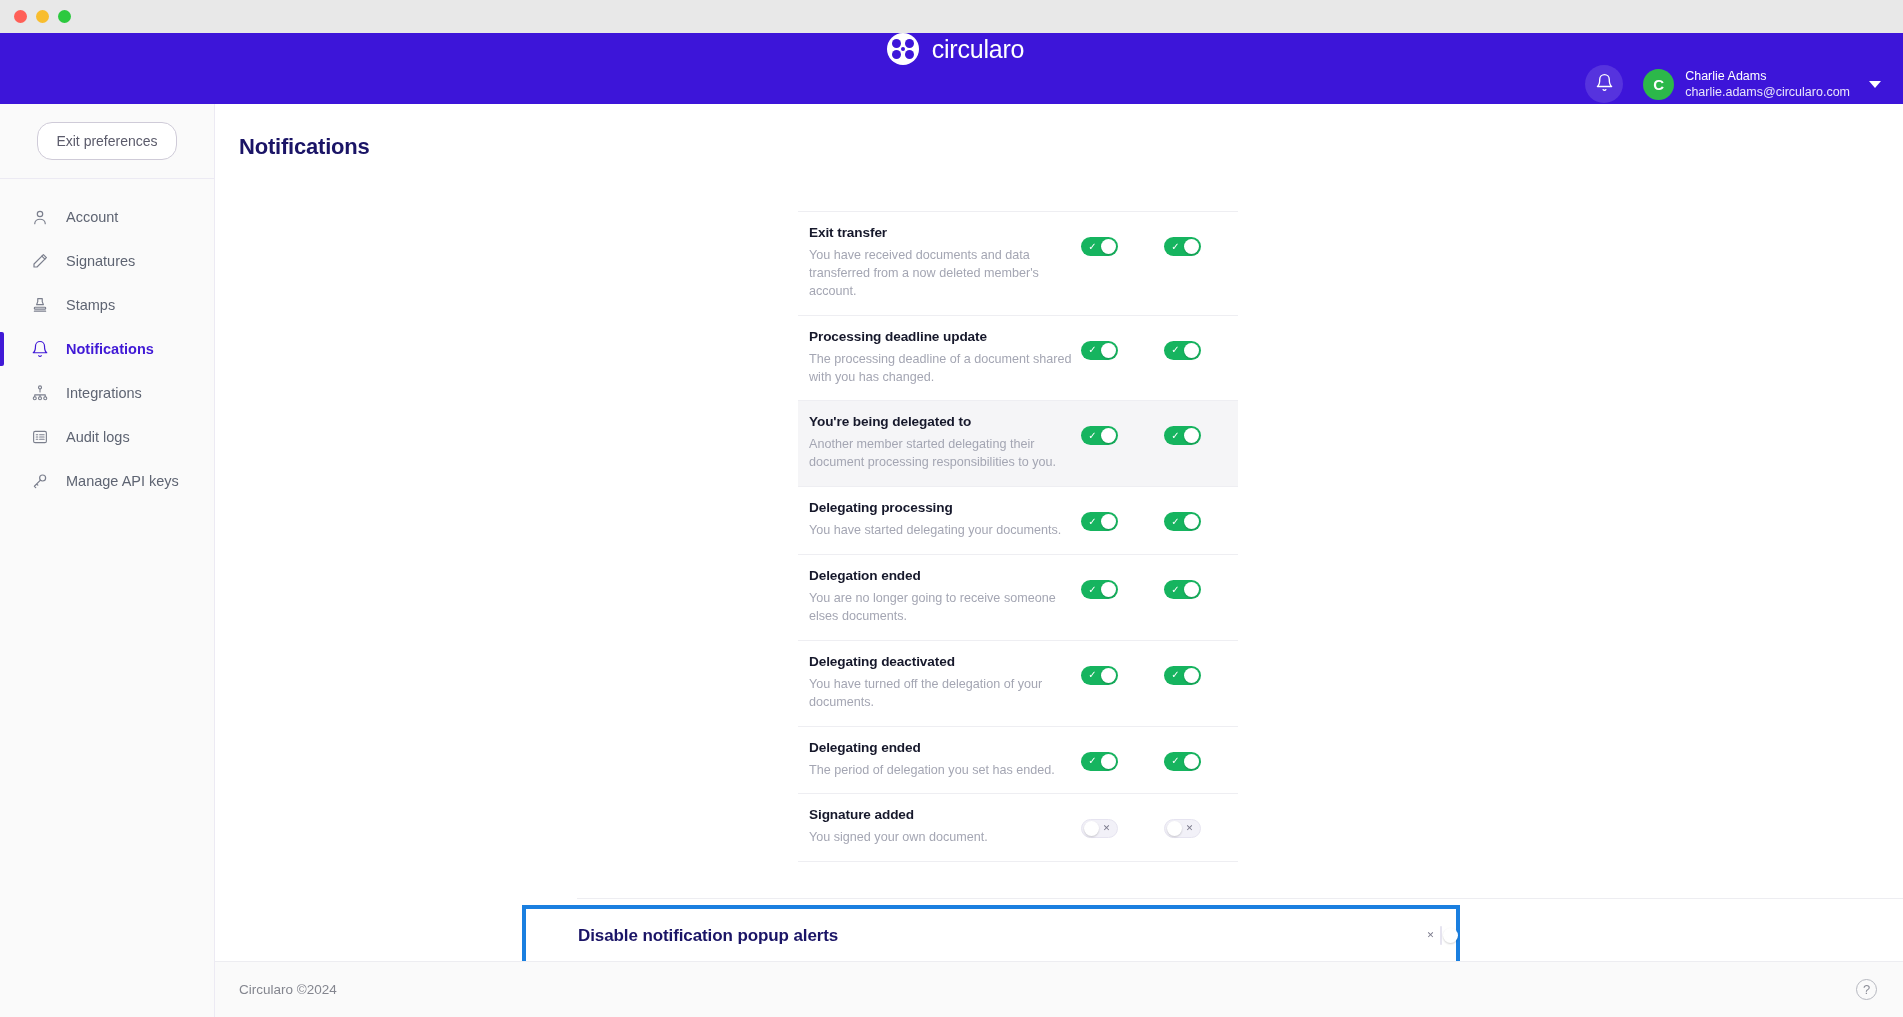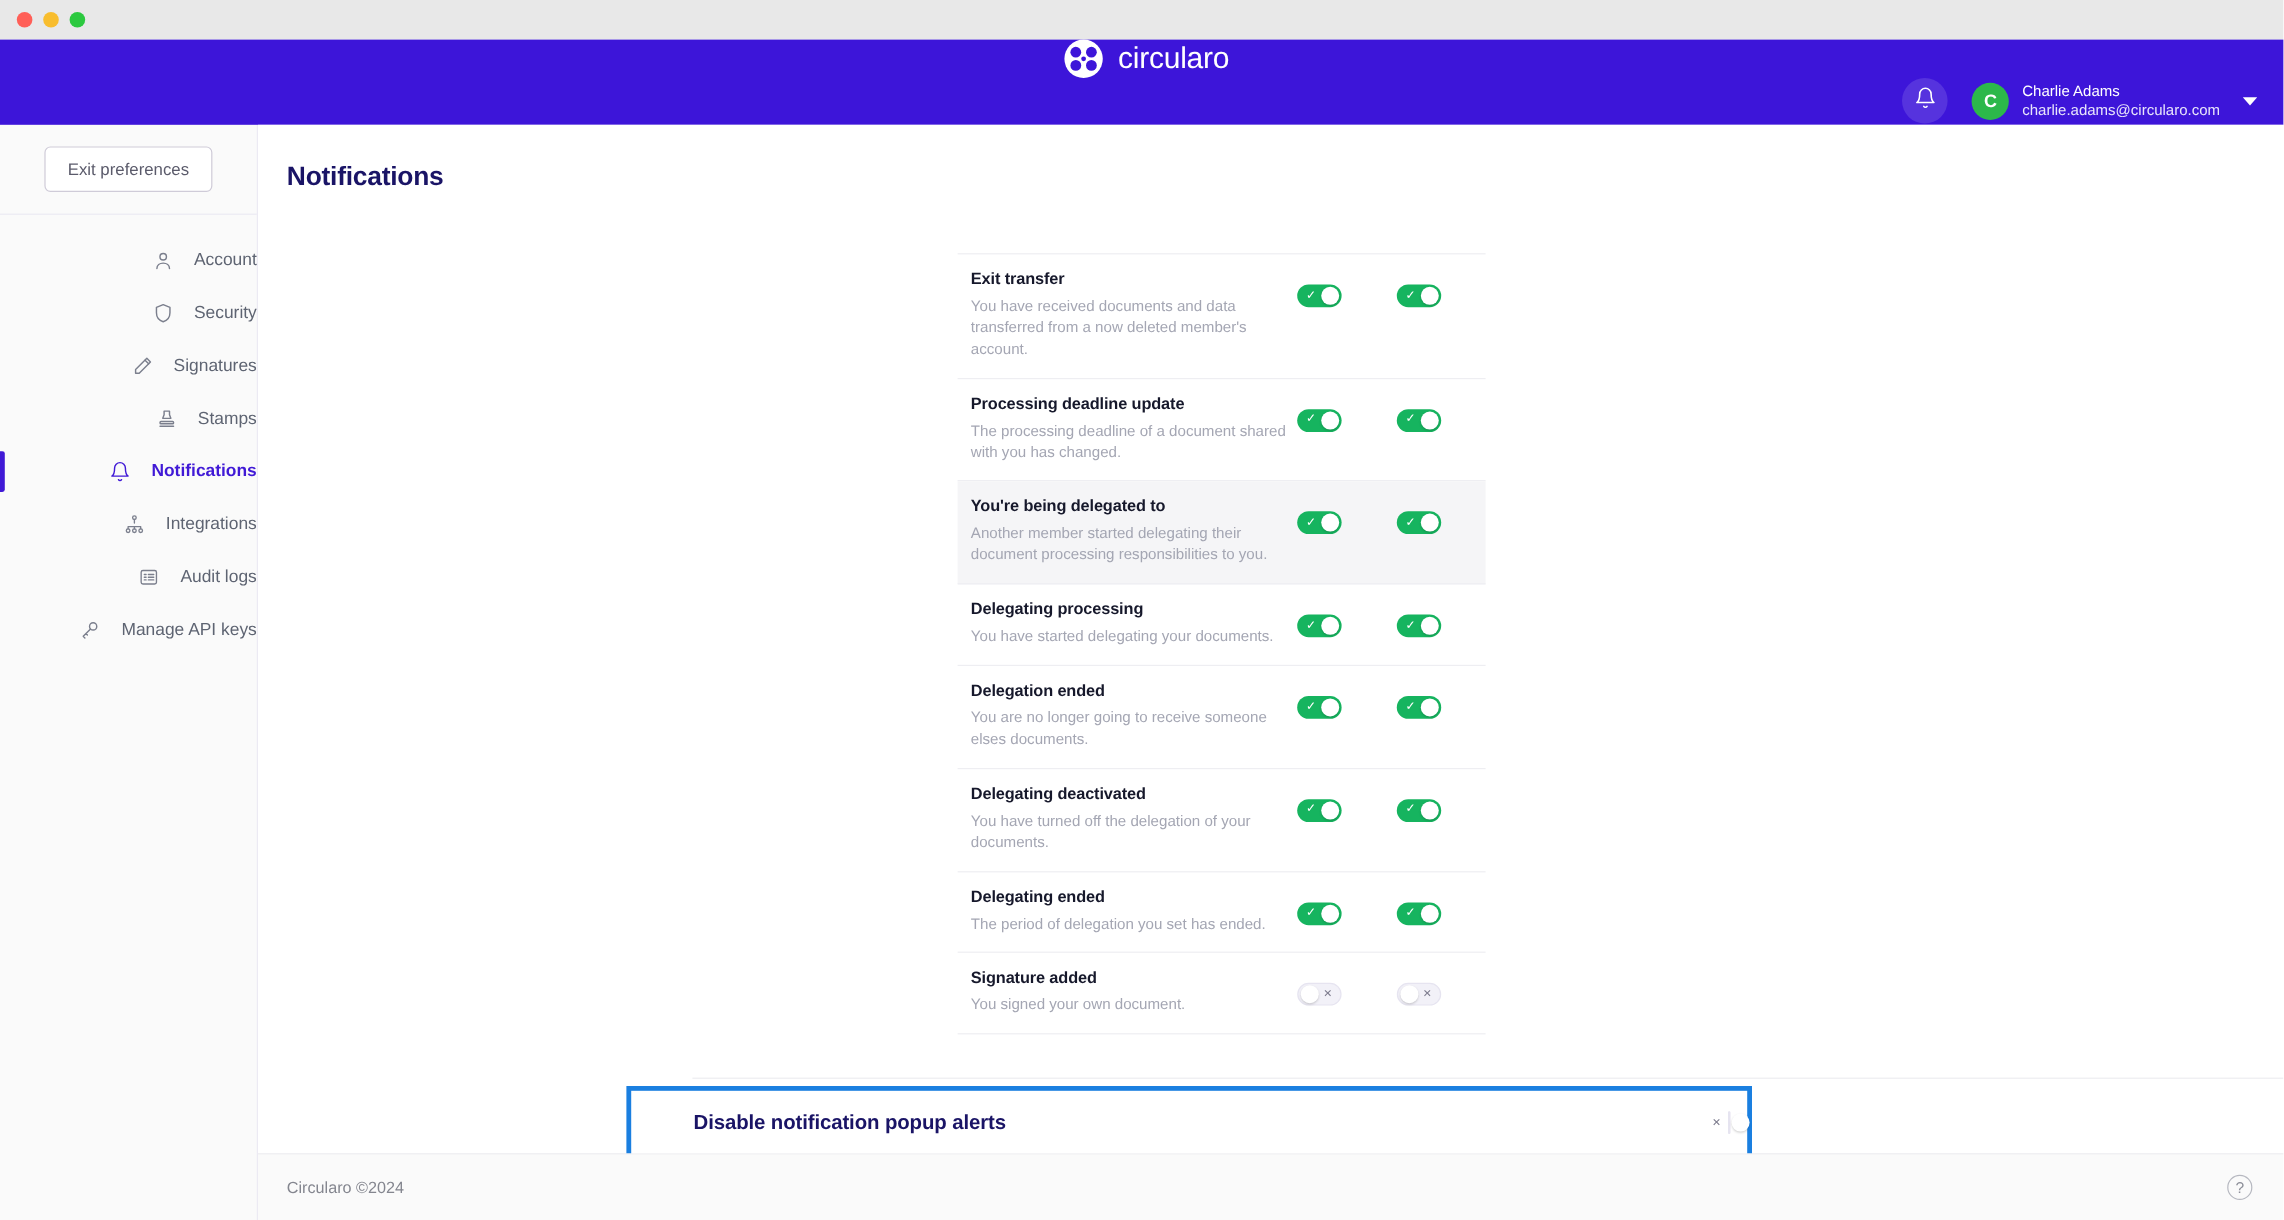--- a/index.html
+++ b/index.html
@@ -82,29 +82,29 @@
     background: #fafafa;
     border-right: 1px solid #eceaf3;
     display: flex; flex-direction: column;
   }
   .exit-wrap {
     height: 75px; display: flex; align-items: center; justify-content: center;
     border-bottom: 1px solid #eceaf3;
   }
   .exit-btn {
     border: 1px solid #cfcbd8; background: #ffffff;
-    border-radius: 5px; padding: 10px 18px;
+    border-radius: 15px; padding: 10px 18px;
     font-size: 14px; color: #5b5b6b;
     font-family: "Liberation Sans", sans-serif;
   }
   .nav { padding-top: 16px; }
   .nav-item {
     height: 44px; display: flex; align-items: center;
     gap: 16px; padding-left: 30px; position: relative;
-    color: #5e6472; font-size: 14.5px; justify-content: flex-end;
+    color: #5e6472; font-size: 14.5px;
   }
   .nav-item .ico { width: 20px; height: 20px; flex: none; display: flex; align-items: center; justify-content: center; }
   .nav-item.active { color: #4019d6; font-weight: 600; }
   .nav-item.active::before {
     content: ""; position: absolute; left: 0; top: 5px; bottom: 5px;
     width: 4px; background: #4019d6; border-radius: 0 2px 2px 0;
   }
 
   
   .main {
@@ -246,28 +246,20 @@
       <div class="nav-item">
         <span class="ico">
           <svg width="18" height="18" viewBox="0 0 24 24" fill="none" stroke="#7b7f8d" stroke-width="1.6" stroke-linecap="round" stroke-linejoin="round">
             <circle cx="12" cy="8" r="3.6"></circle>
               <path d="M5 21c0-3.6 3.1-6 7-6s7 2.4 7 6"></path>
           </svg>
         </span>
         <span>Account</span>
       </div>
 
-      <div class="nav-item">
-        <span class="ico">
-          <svg width="18" height="18" viewBox="0 0 24 24" fill="none" stroke="#7b7f8d" stroke-width="1.6" stroke-linecap="round" stroke-linejoin="round">
-            <path d="M12 2.5 4.5 5.6v6c0 5 3.2 8.6 7.5 9.9 4.3-1.3 7.5-4.9 7.5-9.9v-6z"></path>
-          </svg>
-        </span>
-        <span>Security</span>
-      </div>
 
       <div class="nav-item">
         <span class="ico">
           <svg width="18" height="18" viewBox="0 0 24 24" fill="none" stroke="#7b7f8d" stroke-width="1.6" stroke-linecap="round" stroke-linejoin="round">
             <path d="M16.5 3.5 20.5 7.5 8 20H4v-4z"></path>
               <path d="M14.5 5.5 18.5 9.5"></path>
           </svg>
         </span>
         <span>Signatures</span>
       </div>

